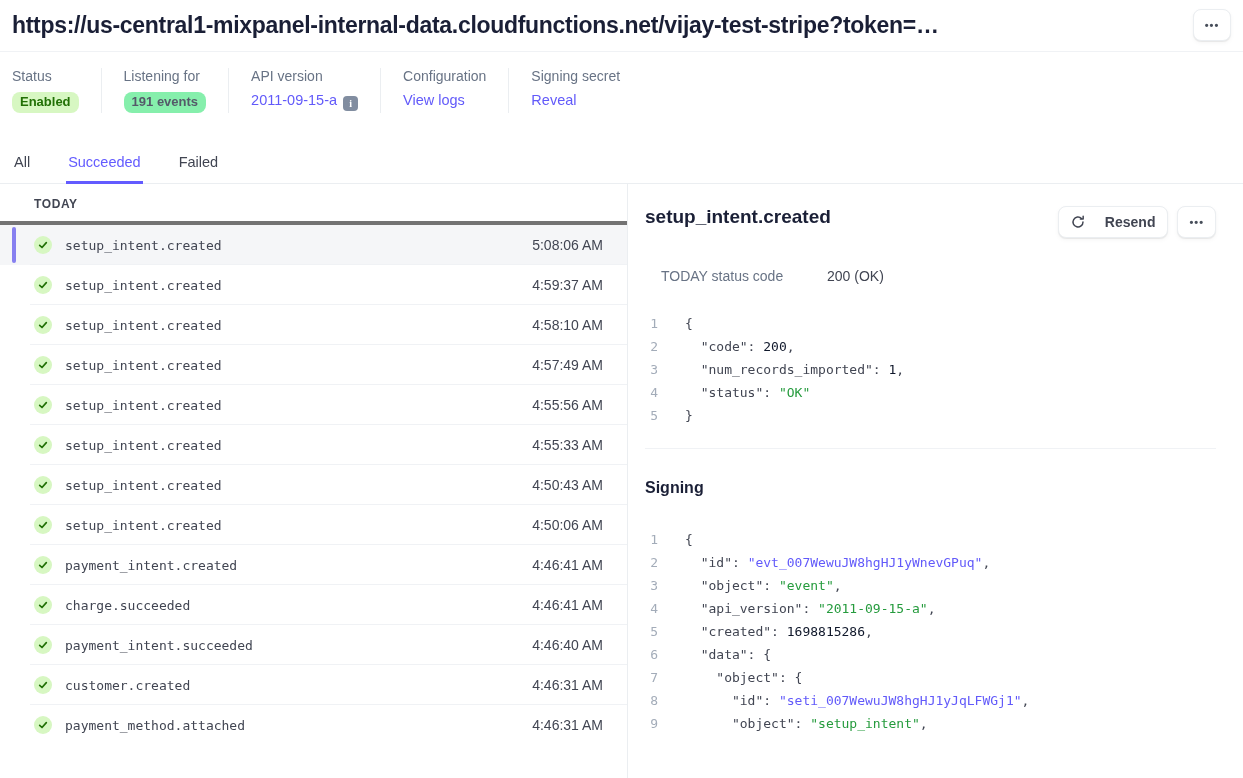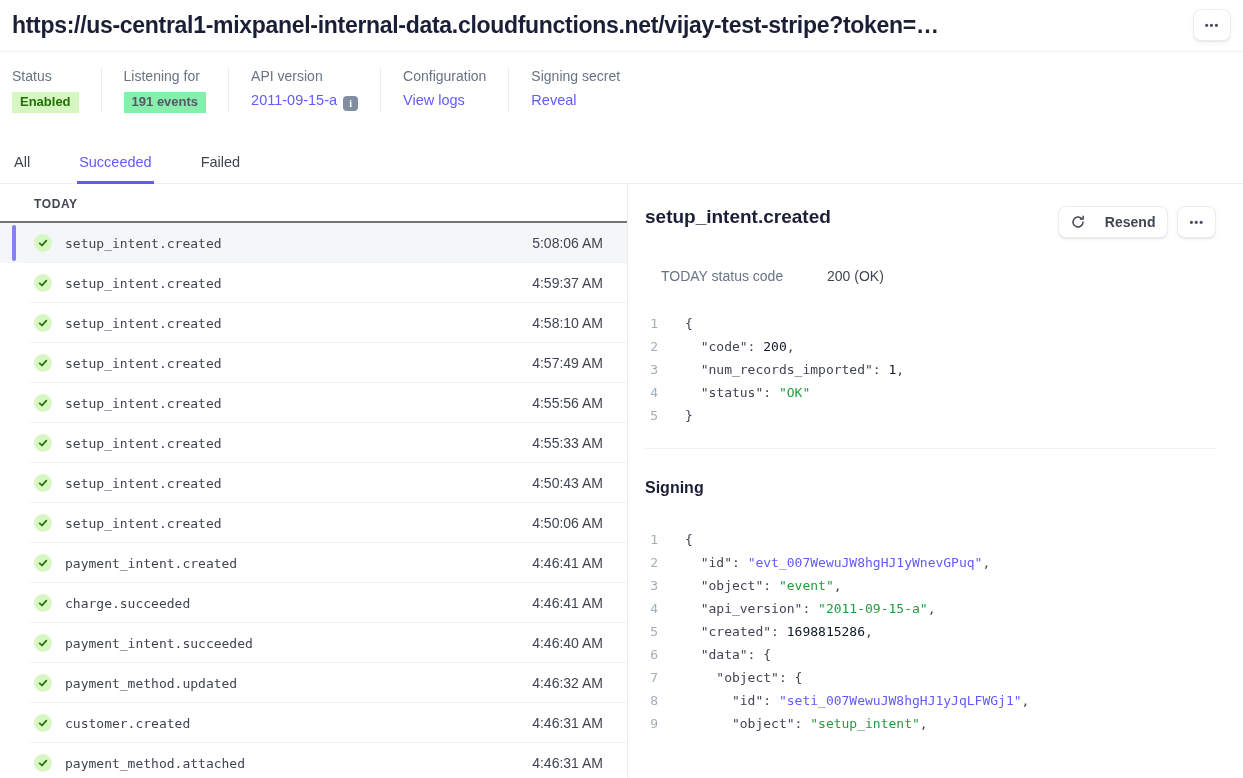--- a/index.html
+++ b/index.html
@@ -24,43 +24,43 @@
               cursor:pointer; }
 
   
   .meta-row { display:flex; align-items:stretch; padding:16px 26px 15px 12px; }
   .meta-item { padding:0 22px; }
   .meta-item:first-child { padding-left:0; }
   .meta-item + .meta-item { border-left:1px solid #ebeef1; }
   .meta-label { font-size:14px; color:#687385; margin-bottom:8px; white-space:nowrap; }
   .meta-value { font-size:14px; white-space:nowrap; }
   .badge { display:inline-block; font-size:13px; font-weight:600;
-           padding:2px 8px 3px; border-radius:0; line-height:16px; }
+           padding:2px 8px 3px; border-radius:8px; line-height:16px; }
   .badge.green { background:#d7f7c2; color:#217005; }
   .badge.gray  { background:#86efac; color:#545969; }
   .link { color:#625afa; font-weight:500; cursor:pointer; font-size:14.5px; }
   .info-icon { display:inline-flex; width:15px; height:15px; margin-left:6px;
                border-radius:4px; background:#818da0; color:#fff;
                font-size:10px; font-weight:700; align-items:center;
                justify-content:center; vertical-align:-2px; cursor:pointer;
                font-family:"Liberation Serif", serif; }
 
   
-  .tabs { display:flex; gap:45px; padding:0 12px; margin-top:20px;
+  .tabs { display:flex; gap:34px; padding:0 12px; margin-top:20px;
           border-bottom:1px solid #ebeef1; }
   .tab { padding:6px 2px 11px; font-size:14.5px; color:#414552; cursor:pointer;
          border-bottom:3px solid transparent; margin-bottom:-1px; }
   .tab.active { color:#635bff; border-bottom-color:#635bff; }
 
   
   .main { display:flex; height:600px; }
 
   .event-list { flex:none; width:628px; border-right:1px solid #ebeef1;
                 display:flex; flex-direction:column; overflow:hidden; }
-  .list-header-wrap { border-bottom:2px solid #737373; }
+  .list-header-wrap { border-bottom:4px solid #737373; }
   .list-date-header { margin:13px 0 10px 34px; font-size:12px; font-weight:600;
                       letter-spacing:.6px; color:#414552; }
   .rows { flex:1; overflow:hidden; }
   .event-row { position:relative; height:40px; display:flex; align-items:center;
                padding:0 24px 0 34px; cursor:pointer; }
   .event-row:not(:last-child)::after { content:""; position:absolute; left:30px;
                right:0; bottom:0; border-bottom:1px solid #f0f2f5; }
   .event-row.selected { background:#f5f6f8; }
   .sel-bar { display:none; position:absolute; left:12px; top:2px; bottom:2px;
              width:4px; border-radius:2px; background:#8780f0; }
@@ -266,30 +266,20 @@
 
     <span class="check">
       <svg width="10" height="10" viewBox="0 0 12 12" fill="none" stroke="#217005" stroke-width="2" stroke-linecap="round" stroke-linejoin="round">
               <polyline points="2,6.5 4.8,9 10,3.2"></polyline>
             </svg>
     </span>
     <span class="ev-name">payment_intent.succeeded</span>
     <span class="ev-time">4:46:40 AM</span>
   </div>
 
-  <div class="event-row">
-
-    <span class="check">
-      <svg width="10" height="10" viewBox="0 0 12 12" fill="none" stroke="#217005" stroke-width="2" stroke-linecap="round" stroke-linejoin="round">
-              <polyline points="2,6.5 4.8,9 10,3.2"></polyline>
-            </svg>
-    </span>
-    <span class="ev-name">payment_method.updated</span>
-    <span class="ev-time">4:46:32 AM</span>
-  </div>
 
   <div class="event-row">
 
     <span class="check">
       <svg width="10" height="10" viewBox="0 0 12 12" fill="none" stroke="#217005" stroke-width="2" stroke-linecap="round" stroke-linejoin="round">
               <polyline points="2,6.5 4.8,9 10,3.2"></polyline>
             </svg>
     </span>
     <span class="ev-name">customer.created</span>
     <span class="ev-time">4:46:31 AM</span>

